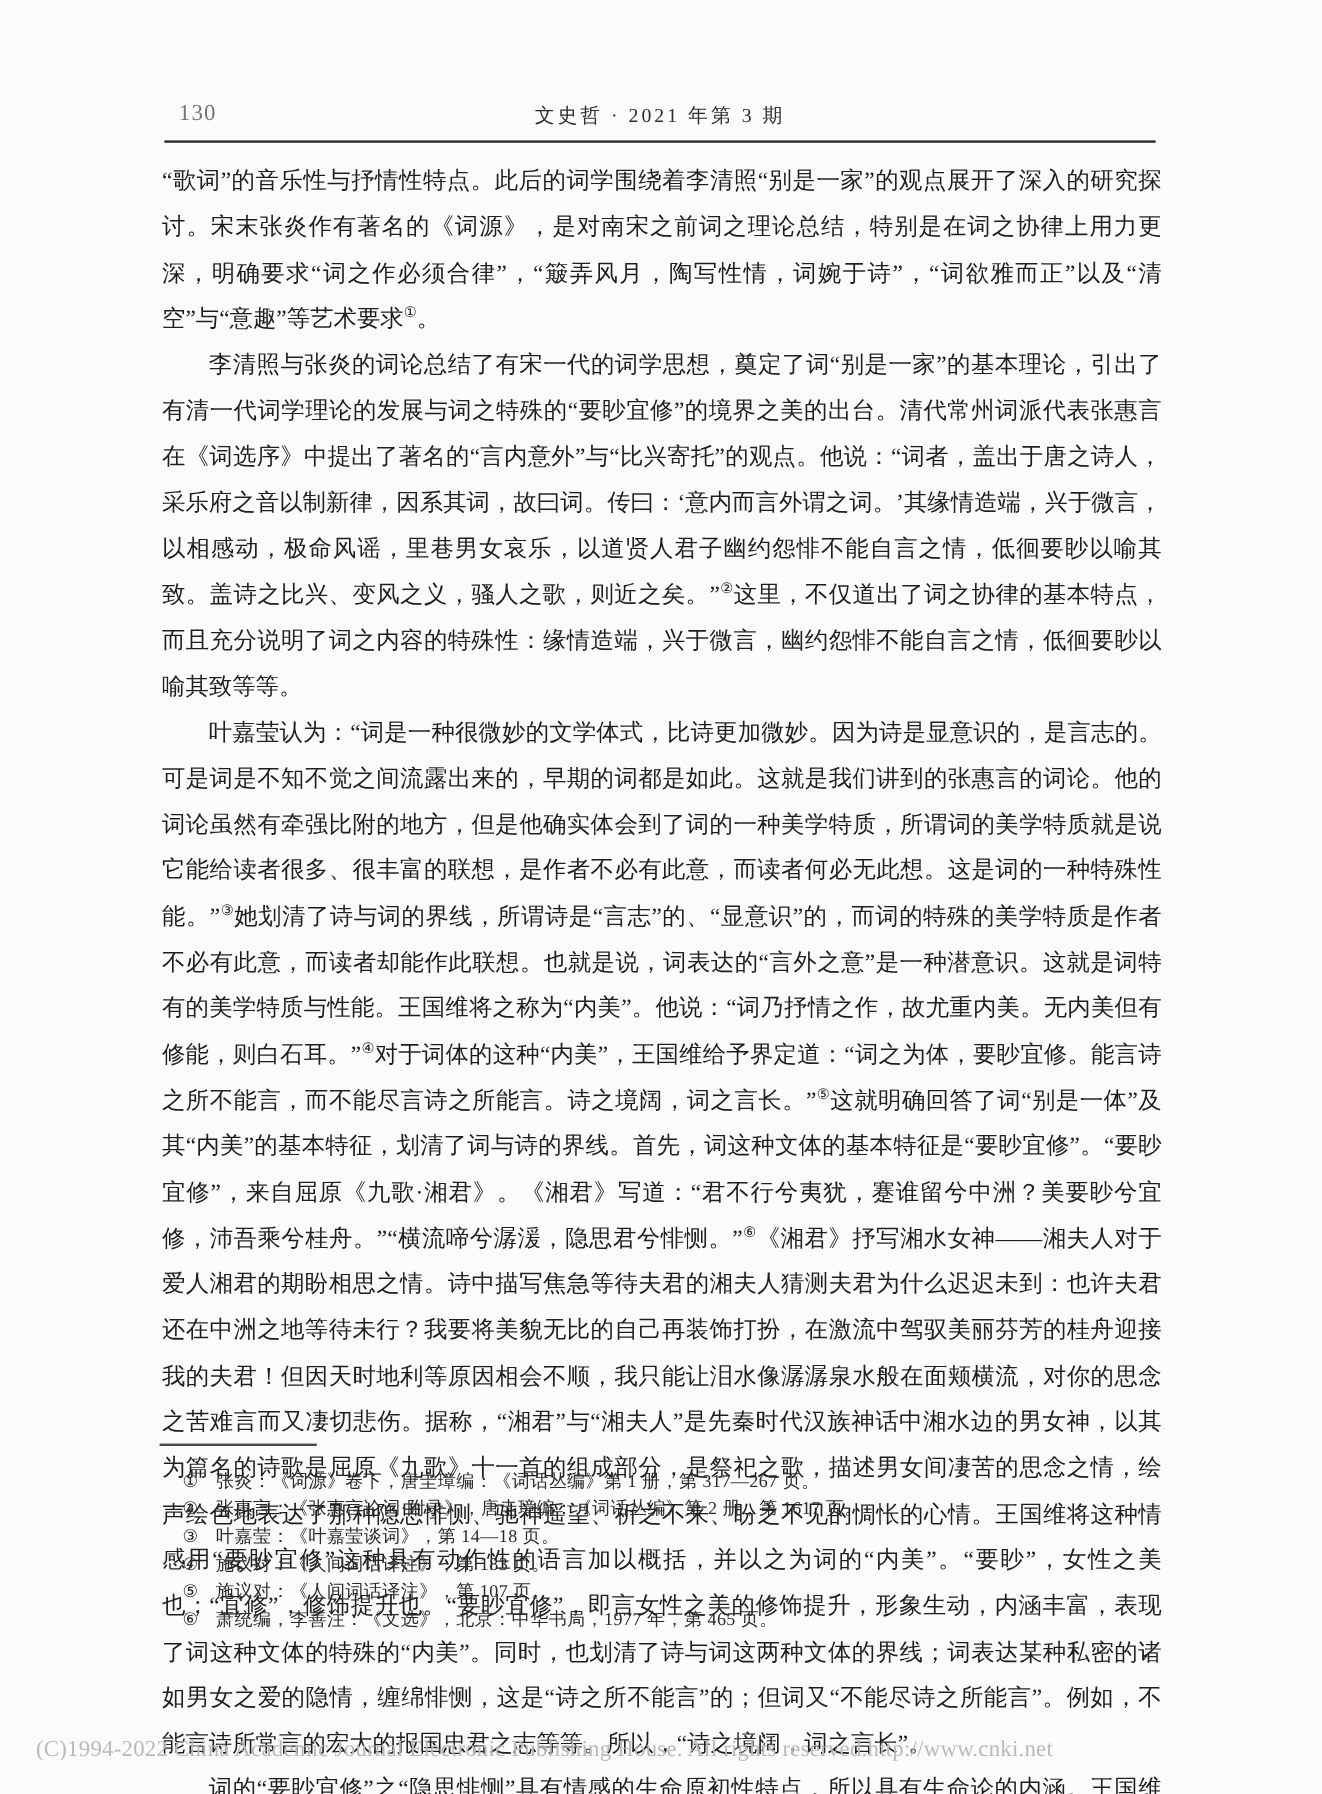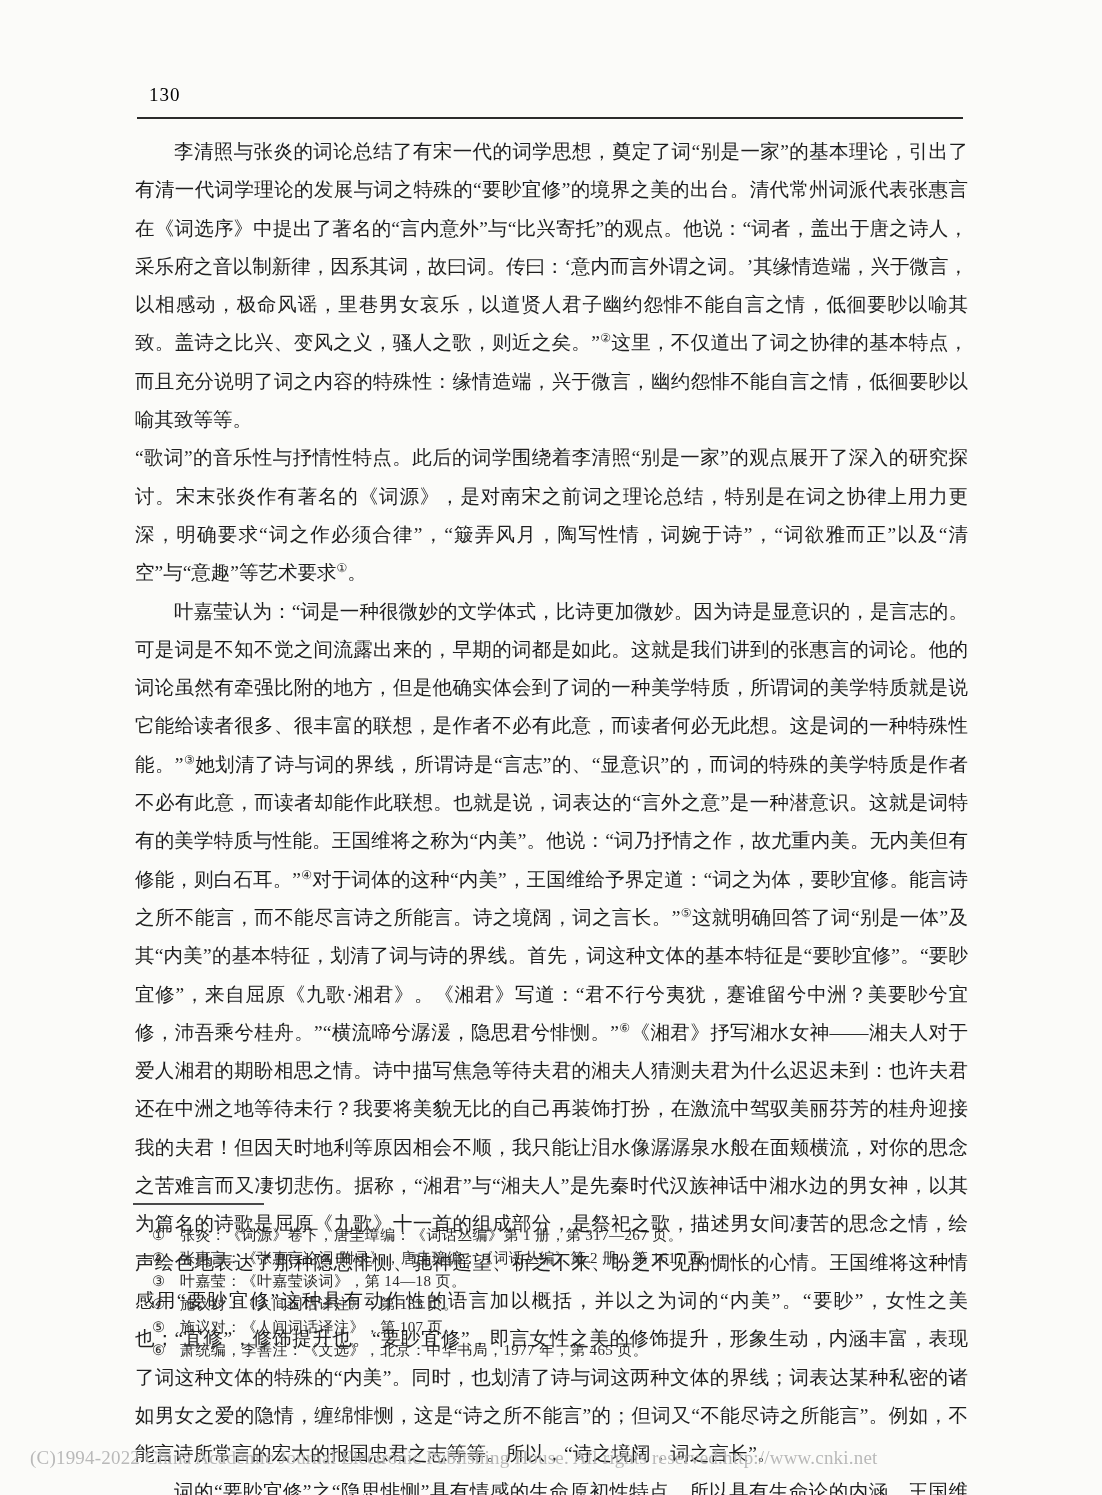--- a/index.html
+++ b/index.html
@@ -18,21 +18,21 @@
     left: 137px;
     width: 826px;
     height: 28px;
   }
   .page-number {
     position: absolute;
     left: 12px;
     top: 0;
     font-size: 19px;
     letter-spacing: 1px;
-    color: #000000;
+    color: #737373;
   }
   .journal-title {
     position: absolute;
     left: 0;
     right: 0;
     top: 2px;
     text-align: center;
     font-size: 16.5px;
     letter-spacing: 2.5px;
     color: #2d2d2d;
@@ -102,27 +102,28 @@
     white-space: nowrap;
   }
 </style>
 </head>
 <body>
 
 <div class="page">
 
   <div class="page-header">
     <span class="page-number">130</span>
+    <span class="journal-title">文史哲 · 2021 年第 3 期</span>
   </div>
 
   <div class="header-rule"></div>
 
   <div class="article-body">
+    <p class="para no-indent">“歌词”的音乐性与抒情性特点。此后的词学围绕着李清照“别是一家”的观点展开了深入的研究探讨。宋末张炎作有著名的《词源》，是对南宋之前词之理论总结，特别是在词之协律上用力更深，明确要求“词之作必须合律”，“簸弄风月，陶写性情，词婉于诗”，“词欲雅而正”以及“清空”与“意趣”等艺术要求<sup>①</sup>。</p>
     <p class="para">李清照与张炎的词论总结了有宋一代的词学思想，奠定了词“别是一家”的基本理论，引出了有清一代词学理论的发展与词之特殊的“要眇宜修”的境界之美的出台。清代常州词派代表张惠言在《词选序》中提出了著名的“言内意外”与“比兴寄托”的观点。他说：“词者，盖出于唐之诗人，采乐府之音以制新律，因系其词，故曰词。传曰：‘意内而言外谓之词。’其缘情造端，兴于微言，以相感动，极命风谣，里巷男女哀乐，以道贤人君子幽约怨悱不能自言之情，低徊要眇以喻其致。盖诗之比兴、变风之义，骚人之歌，则近之矣。”<sup>②</sup>这里，不仅道出了词之协律的基本特点，而且充分说明了词之内容的特殊性：缘情造端，兴于微言，幽约怨悱不能自言之情，低徊要眇以喻其致等等。</p>
-    <p class="para no-indent">“歌词”的音乐性与抒情性特点。此后的词学围绕着李清照“别是一家”的观点展开了深入的研究探讨。宋末张炎作有著名的《词源》，是对南宋之前词之理论总结，特别是在词之协律上用力更深，明确要求“词之作必须合律”，“簸弄风月，陶写性情，词婉于诗”，“词欲雅而正”以及“清空”与“意趣”等艺术要求<sup>①</sup>。</p>
     <p class="para">叶嘉莹认为：“词是一种很微妙的文学体式，比诗更加微妙。因为诗是显意识的，是言志的。可是词是不知不觉之间流露出来的，早期的词都是如此。这就是我们讲到的张惠言的词论。他的词论虽然有牵强比附的地方，但是他确实体会到了词的一种美学特质，所谓词的美学特质就是说它能给读者很多、很丰富的联想，是作者不必有此意，而读者何必无此想。这是词的一种特殊性能。”<sup>③</sup>她划清了诗与词的界线，所谓诗是“言志”的、“显意识”的，而词的特殊的美学特质是作者不必有此意，而读者却能作此联想。也就是说，词表达的“言外之意”是一种潜意识。这就是词特有的美学特质与性能。王国维将之称为“内美”。他说：“词乃抒情之作，故尤重内美。无内美但有修能，则白石耳。”<sup>④</sup>对于词体的这种“内美”，王国维给予界定道：“词之为体，要眇宜修。能言诗之所不能言，而不能尽言诗之所能言。诗之境阔，词之言长。”<sup>⑤</sup>这就明确回答了词“别是一体”及其“内美”的基本特征，划清了词与诗的界线。首先，词这种文体的基本特征是“要眇宜修”。“要眇宜修”，来自屈原《九歌·湘君》。《湘君》写道：“君不行兮夷犹，蹇谁留兮中洲？美要眇兮宜修，沛吾乘兮桂舟。”“横流啼兮潺湲，隐思君兮悱恻。”<sup>⑥</sup>《湘君》抒写湘水女神——湘夫人对于爱人湘君的期盼相思之情。诗中描写焦急等待夫君的湘夫人猜测夫君为什么迟迟未到：也许夫君还在中洲之地等待未行？我要将美貌无比的自己再装饰打扮，在激流中驾驭美丽芬芳的桂舟迎接我的夫君！但因天时地利等原因相会不顺，我只能让泪水像潺潺泉水般在面颊横流，对你的思念之苦难言而又凄切悲伤。据称，“湘君”与“湘夫人”是先秦时代汉族神话中湘水边的男女神，以其为篇名的诗歌是屈原《九歌》十一首的组成部分，是祭祀之歌，描述男女间凄苦的思念之情，绘声绘色地表达了那种隐思悱恻、驰神遥望、祈之不来、盼之不见的惆怅的心情。王国维将这种情感用“要眇宜修”这种具有动作性的语言加以概括，并以之为词的“内美”。“要眇”，女性之美也；“宜修”，修饰提升也。“要眇宜修”，即言女性之美的修饰提升，形象生动，内涵丰富，表现了词这种文体的特殊的“内美”。同时，也划清了诗与词这两种文体的界线；词表达某种私密的诸如男女之爱的隐情，缠绵悱恻，这是“诗之所不能言”的；但词又“不能尽诗之所能言”。例如，不能言诗所常言的宏大的报国忠君之志等等。所以，“诗之境阔，词之言长”。</p>
     <p class="para">词的“要眇宜修”之“隐思悱恻”具有情感的生命原初性特点，所以具有生命论的内涵。王国维将之归结为一种“赤子之心”，他说：“词人者，不失其赤子之心者也。故生于深宫之中，长于妇人之手，</p>
   </div>
 
   <div class="fn-rule"></div>
 
   <div class="footnotes">
     <div class="footnote">
       <span class="fn-marker">①</span>
       <span class="fn-text">张炎：《词源》卷下，唐圭璋编：《词话丛编》第 1 册，第 317—267 页。</span>

